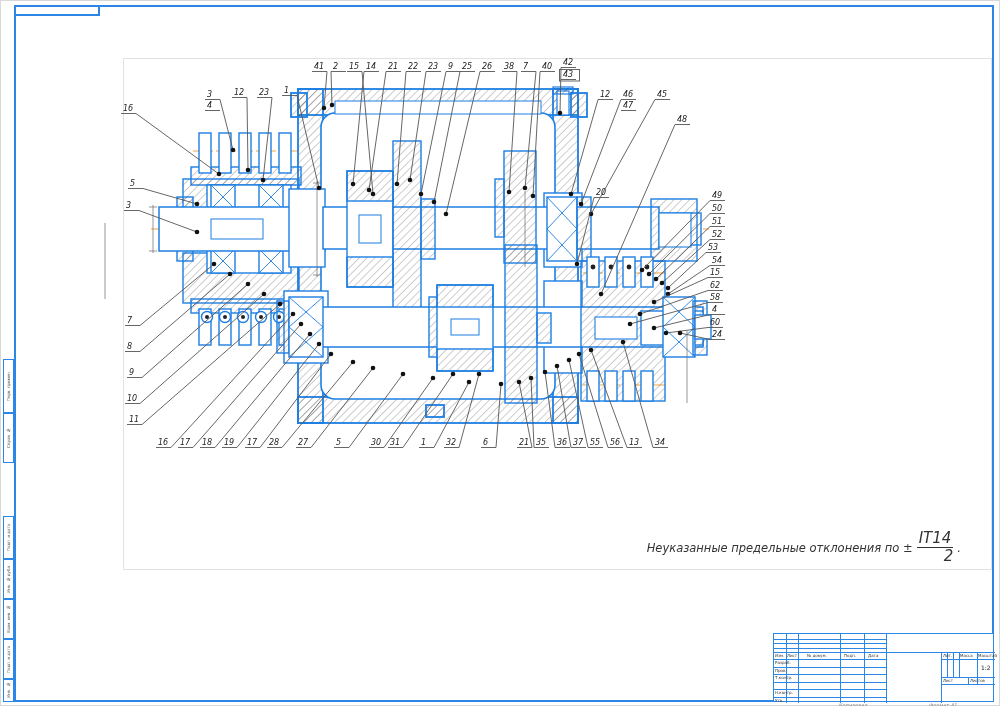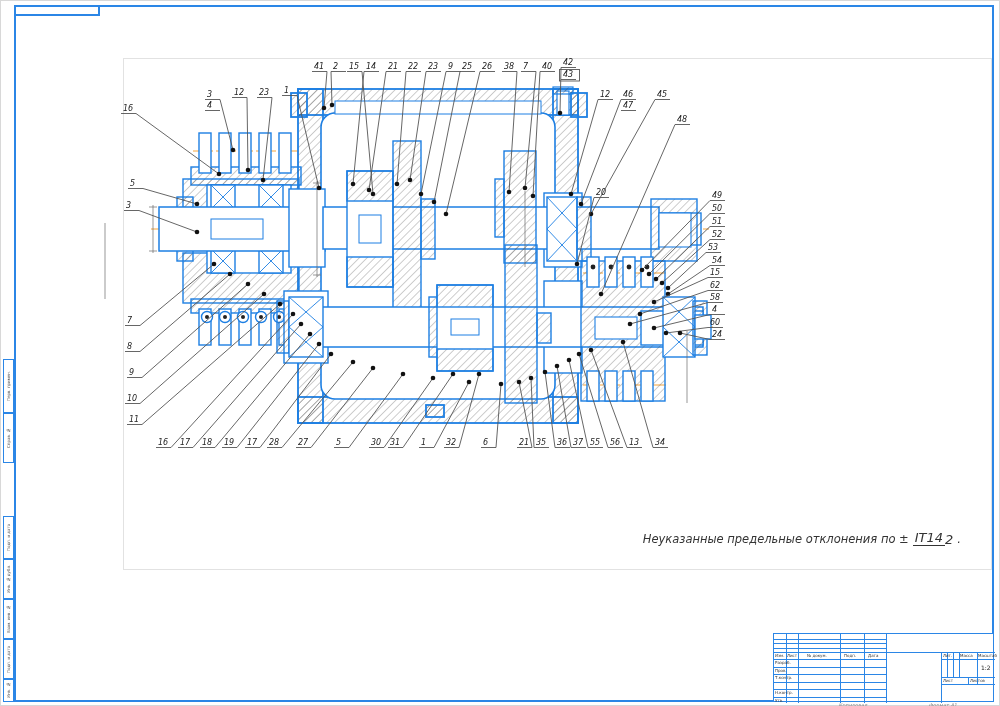--- a/index.html
+++ b/index.html
@@ -17,22 +17,22 @@
         writing-mode:vertical-rl;transform:rotate(180deg);
         font-size:4px;color:#555;text-align:center;line-height:9px;}
   
   #dwg-border{position:absolute;left:122px;top:57px;width:869px;height:512px;
               border:1px solid #e2e2e2;box-sizing:border-box;background:#fff;}
   svg{position:absolute;left:0;top:0;}
   .callout-text{font-family:"DejaVu Sans",sans-serif;font-style:italic;font-size:8px;fill:#222;}
   
   #note{position:absolute;left:640px;top:530px;width:320px;display:flex;justify-content:flex-end;
         align-items:center;gap:4px;font-style:italic;font-size:11.5px;color:#333;}
-  #note .frac{display:inline-flex;flex-direction:row;align-items:flex-end;line-height:1;
-        font-size:13px;}
+  #note .frac{display:inline-flex;flex-direction:column;align-items:flex-end;line-height:1;
+        font-size:15px;}
   #note .frac .num{border-bottom:1px solid #333;padding:0 2px 1px 2px;}
   #note .frac .den{padding-top:1px;}
   
   #tb{position:absolute;left:772px;top:632px;width:221px;height:69px;
       border:1.6px solid #2b86e6;box-sizing:border-box;background:#fff;font-size:4px;color:#444;}
   #tb .v,#tb .h{position:absolute;background:#2b86e6;}
   #tb .v{width:1px;top:0;bottom:0;}
   #tb .h{height:1px;left:0;}
   #tb .lbl{position:absolute;font-size:4px;line-height:6px;white-space:nowrap;color:#333;}
   #tb .big{font-size:6px;color:#222;}

